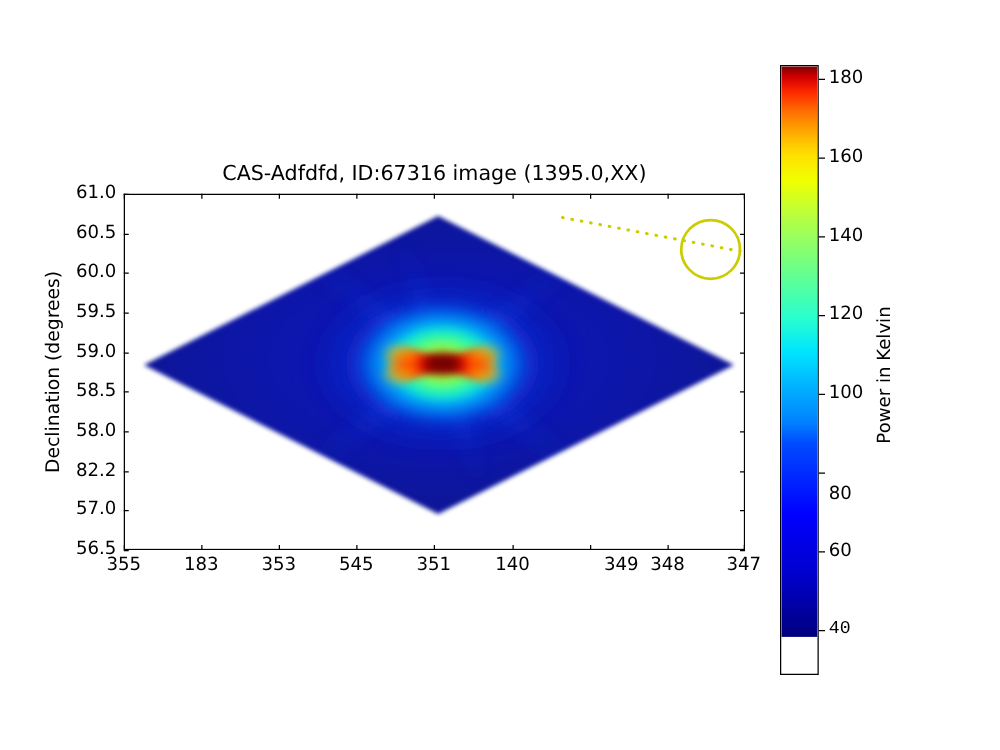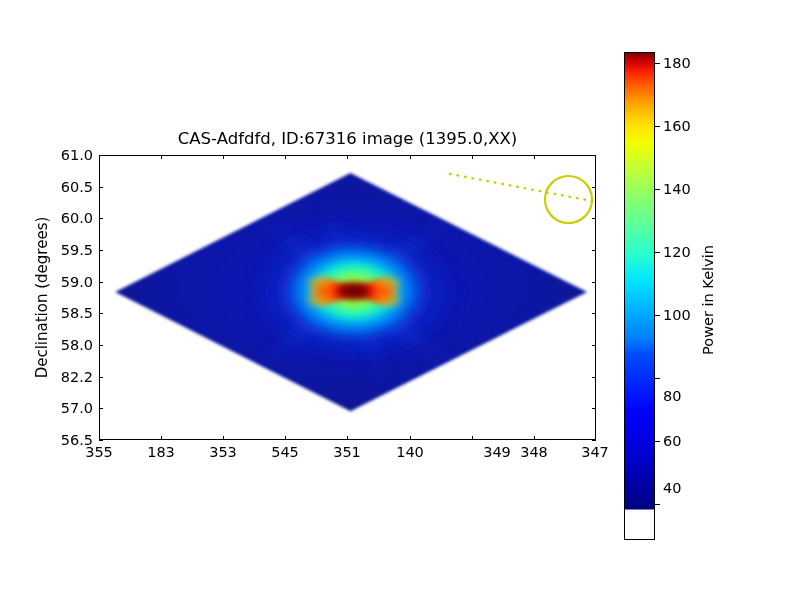--- a/index.html
+++ b/index.html
@@ -378,21 +378,21 @@
   <div class="cbar-tick" style="top:441px;"></div>
   <div class="cbar-tick" style="top:504px;"></div>
 
   <div class="cbar-ticklabel" style="top:63px;">180</div>
   <div class="cbar-ticklabel" style="top:126px;">160</div>
   <div class="cbar-ticklabel" style="top:189px;">140</div>
   <div class="cbar-ticklabel" style="top:252px;">120</div>
   <div class="cbar-ticklabel" style="top:315px;">100</div>
   <div class="cbar-ticklabel" style="top:396px;">80</div>
   <div class="cbar-ticklabel" style="top:441px;">60</div>
-  <div class="cbar-ticklabel" style="top:488px;">40</div>
+  <div class="cbar-ticklabel" style="top:504px;font-family:Liberation Mono, monospace;">40</div>
 
   <div id="colorbar-label">Power in Kelvin</div>
 
   <div id="annotation-layer">
     <svg width="800" height="600" viewBox="0 0 800 600" xmlns="http://www.w3.org/2000/svg">
       <line x1="450" y1="174" x2="592" y2="201" stroke="#cccc00" stroke-width="2.4" stroke-linecap="round" stroke-dasharray="0.6 7"></line>
       <circle cx="568.5" cy="199.5" r="23.5" fill="none" stroke="#cccc00" stroke-width="2.2"></circle>
     </svg>
   </div>
 

